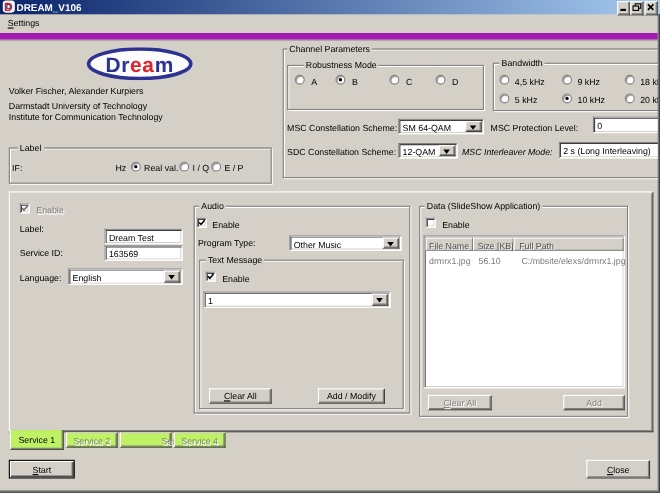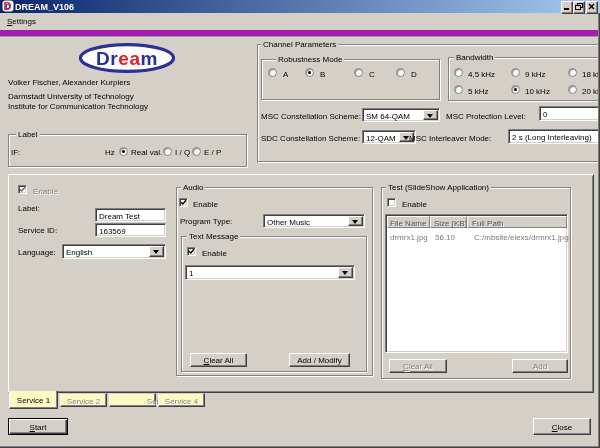--- a/index.html
+++ b/index.html
@@ -41,21 +41,21 @@
 
 .rad{position:absolute;width:7px;height:7px;border-radius:50%;background:#fff;
   border:1px solid #808080;box-shadow:inset 1px 1px 1px #909090;}
 .rad.on:after{content:"";position:absolute;left:2px;top:2px;width:3px;height:3px;border-radius:50%;background:#000;}
 
 .chk{position:absolute;width:7px;height:7px;background:#fff;border:1px solid;border-color:#808080 #fff #fff #808080;
   box-shadow:inset 1px 1px 0 #404040, inset -1px -1px 0 #d4d0c8;}
 .chk svg{position:absolute;left:0px;top:0px;}
 .lbl{position:absolute;white-space:nowrap;}
 .gray{color:#808080;text-shadow:1px 1px 0 #fff;}
-.tab{position:absolute;background:#fef9c3;text-align:center;
+.tab{position:absolute;background:#bef264;text-align:center;
   border:1px solid;border-color:#d4d0c8 #404040 #404040 #fff;box-shadow:inset -1px -1px 0 #808080;}
 </style>
 </head>
 <body>
 <div id="win">
   <div style="position:absolute;left:0;top:13px;right:0;bottom:0;z-index:50;pointer-events:none;
     box-shadow:inset -1px -1px 0 #404040, inset -2px -2px 0 #808080;"></div>
 
   <div id="titlebar" class="abs">
     <svg style="position:absolute;left:2px;top:0px" width="12" height="12" viewBox="0 0 12 12">
@@ -133,21 +133,21 @@
     </div>
   <div class="lbl" style="left:446px;top:112px;">MSC Protection Level:</div>
   <div class="fld" style="left:539px;top:106px;width:70px;height:13px;">
       <span class="txt">0</span>
     </div>
   <div class="lbl" style="left:261px;top:134px;">SDC Constellation Scheme:</div>
   <div class="cmb" style="left:362px;top:130px;width:52px;height:12px;">
       <span class="txt">12-QAM</span>
       <span class="dd"></span>
     </div>
-  <div class="lbl" style="left:409px;top:134px;">MSC Interleaver Mode:</div>
+  <div class="lbl" style="left:420px;top:134px;font-style:italic;">MSC Interleaver Mode:</div>
   <div class="fld" style="left:508px;top:129px;width:100px;height:13px;">
       <span class="txt">2 s (Long Interleaving)</span>
     </div>
 
   <div class="grp" style="left:8px;top:134px;width:239px;height:33px;">
     <div class="lgd" style="left:8px;">Label</div>
     <span class="lbl" style="left:3px;top:14px;">IF:</span>
     <span class="lbl" style="left:97px;top:14px;">Hz</span>
     <span class="rad on" style="left:111px;top:13px;"></span>
       <span class="lbl" style="left:123px;top:14px;">Real val.</span>
@@ -209,21 +209,21 @@
       <div class="btn" style="left:9px;top:117px;width:55px;height:12px;">
           <span class="bt" style="top:2px;"><u>C</u>lear All</span>
         </div>
       <div class="btn" style="left:108px;top:117px;width:59px;height:12px;">
           <span class="bt" style="top:2px;">Add / Modify</span>
         </div>
     </div>
   </div>
 
   <div class="grp" style="left:381px;top:187px;width:190px;height:192px;">
-    <div class="lgd" style="left:5px;">Test (SlideShow Application)</div>
+    <div class="lgd" style="left:5px;">Data (SlideShow Application)</div>
     <span class="chk" style="left:6px;top:11px;"></span>
     <span class="lbl" style="left:21px;top:13px;">Enable</span>
 
     <div class="fld" style="left:4px;top:27px;width:181px;height:137px;">
       <div style="position:absolute;left:1px;top:1px;height:10px;width:41px;background:#d4d0c8;border:1px solid;border-color:#fff #808080 #808080 #fff;"></div>
       <div style="position:absolute;left:44px;top:1px;height:10px;width:35px;background:#d4d0c8;border:1px solid;border-color:#fff #808080 #808080 #fff;"></div>
       <div style="position:absolute;left:81px;top:1px;height:10px;width:98px;background:#d4d0c8;border:1px solid;border-color:#fff #808080 #808080 #fff;"></div>
       <span class="lbl" style="left:4px;top:4px;color:#4d4d4d;text-shadow:1px 1px 0 #eee;">File Name</span>
       <span class="lbl" style="left:48px;top:4px;color:#4d4d4d;text-shadow:1px 1px 0 #eee;">Size [KB]</span>
       <span class="lbl" style="left:86px;top:4px;color:#4d4d4d;text-shadow:1px 1px 0 #eee;">Full Path</span>

